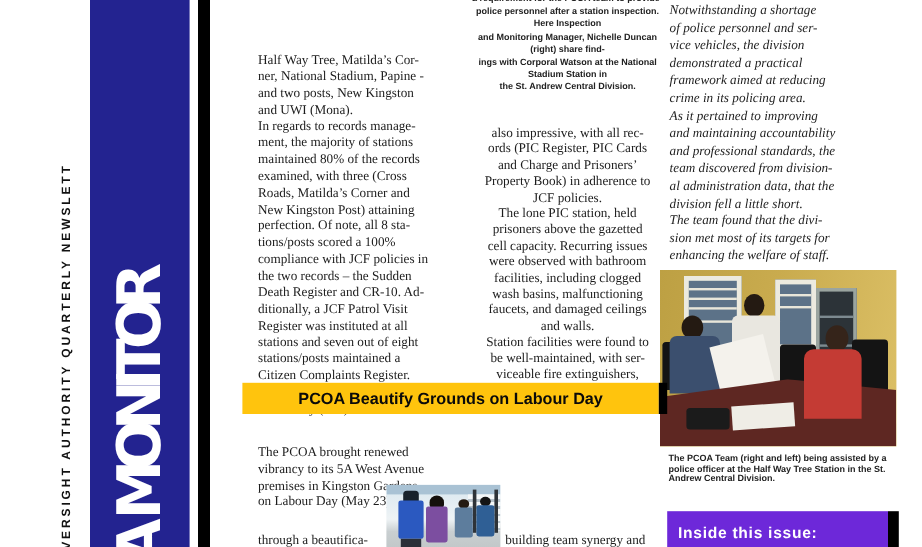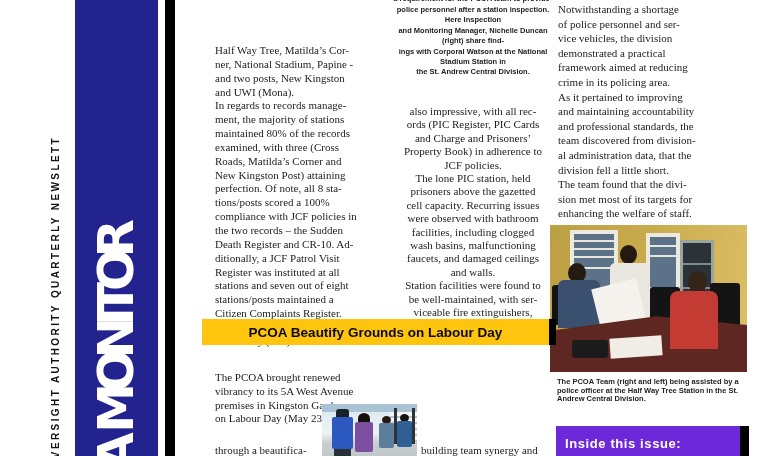--- a/index.html
+++ b/index.html
@@ -112,21 +112,21 @@
 facilities, including clogged
 wash basins, malfunctioning
 faucets, and damaged ceilings
 and walls.
 Station facilities were found to
 be well-maintained, with ser-
 viceable fire extinguishers,
 clean and tidy compounds and
 barracks. Most stations/posts</div>
 
-  <div class="abs body-text3 prelines" style="left:558px;top:2px;width:192px;">Notwithstanding a shortage
+  <div class="abs body-text3 prelines" style="left:558px;top:2px;width:192px;font-style:italic;">Notwithstanding a shortage
 of police personnel and ser-
 vice vehicles, the division
 demonstrated a practical
 framework aimed at reducing
 crime in its policing area.
 As it pertained to improving
 and maintaining accountability
 and professional standards, the
 team discovered from division-
 al administration data, that the

